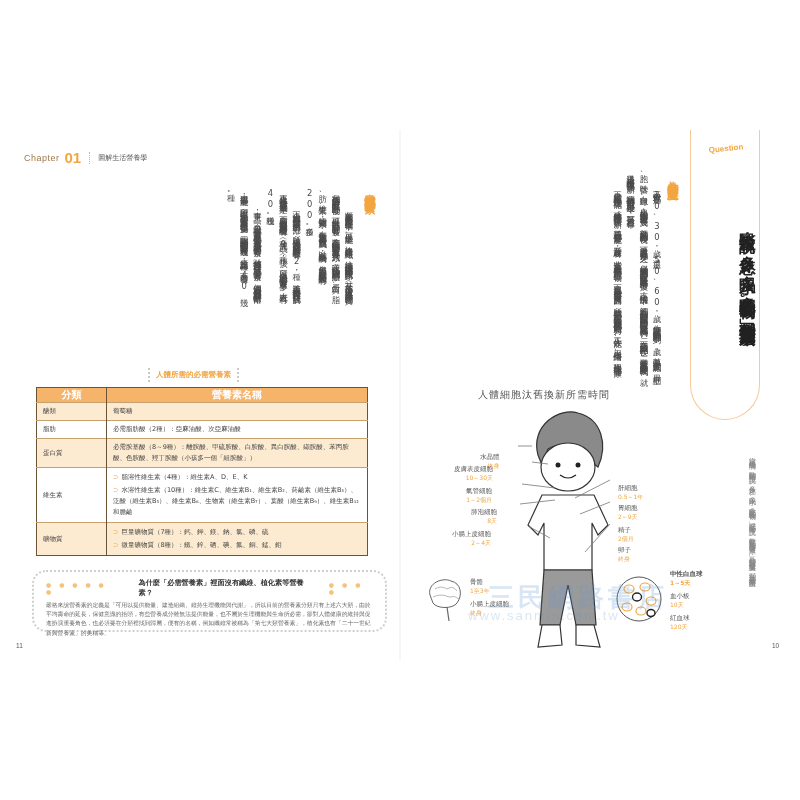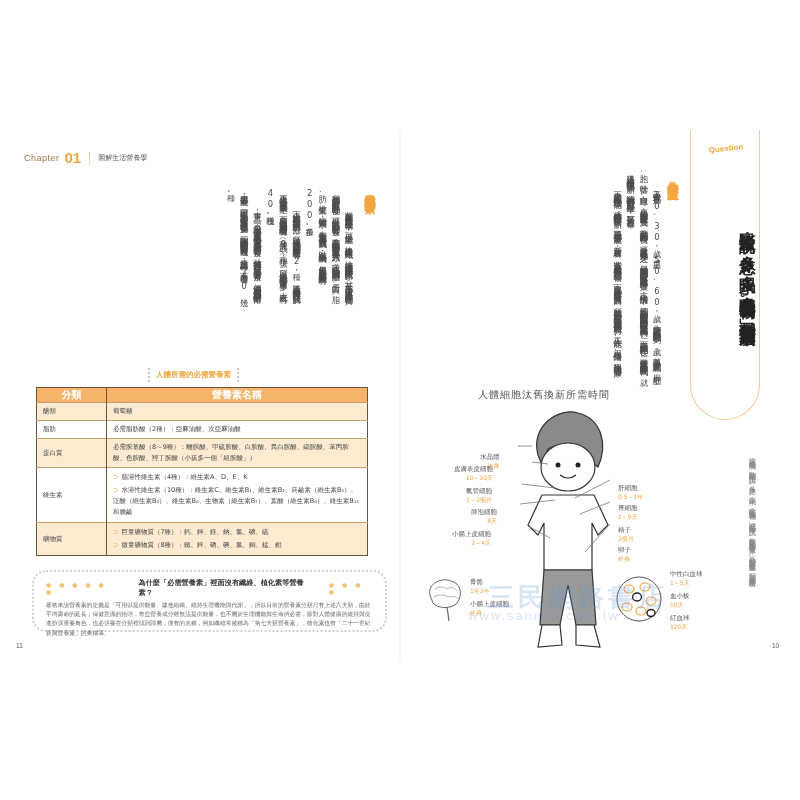--- a/index.html
+++ b/index.html
@@ -250,21 +250,21 @@
       <ellipse cx="30" cy="12" rx="5" ry="4"></ellipse>
       <ellipse cx="36" cy="26" rx="5" ry="4"></ellipse>
       <ellipse cx="12" cy="32" rx="5" ry="4"></ellipse>
       <ellipse cx="26" cy="36" rx="5" ry="4"></ellipse>
     </g>
     <g fill="none" stroke="#222" stroke-width="1.4">
       <ellipse cx="22" cy="22" rx="4.5" ry="4"></ellipse>
       <ellipse cx="36" cy="38" rx="4" ry="3.5"></ellipse>
     </g>
   </svg>
-  <div class="lab" style="left:670px; top:570px;">
+  <div class="lab" style="left:670px; top:570px;font-weight:bold;">
     <span>中性白血球</span>
     <span class="val">1～5天</span>
   </div>
   <div class="lab" style="left:670px; top:592px;">
     <span>血小板</span>
     <span class="val">10天</span>
   </div>
   <div class="lab" style="left:670px; top:614px;">
     <span>紅血球</span>
     <span class="val">120天</span>

